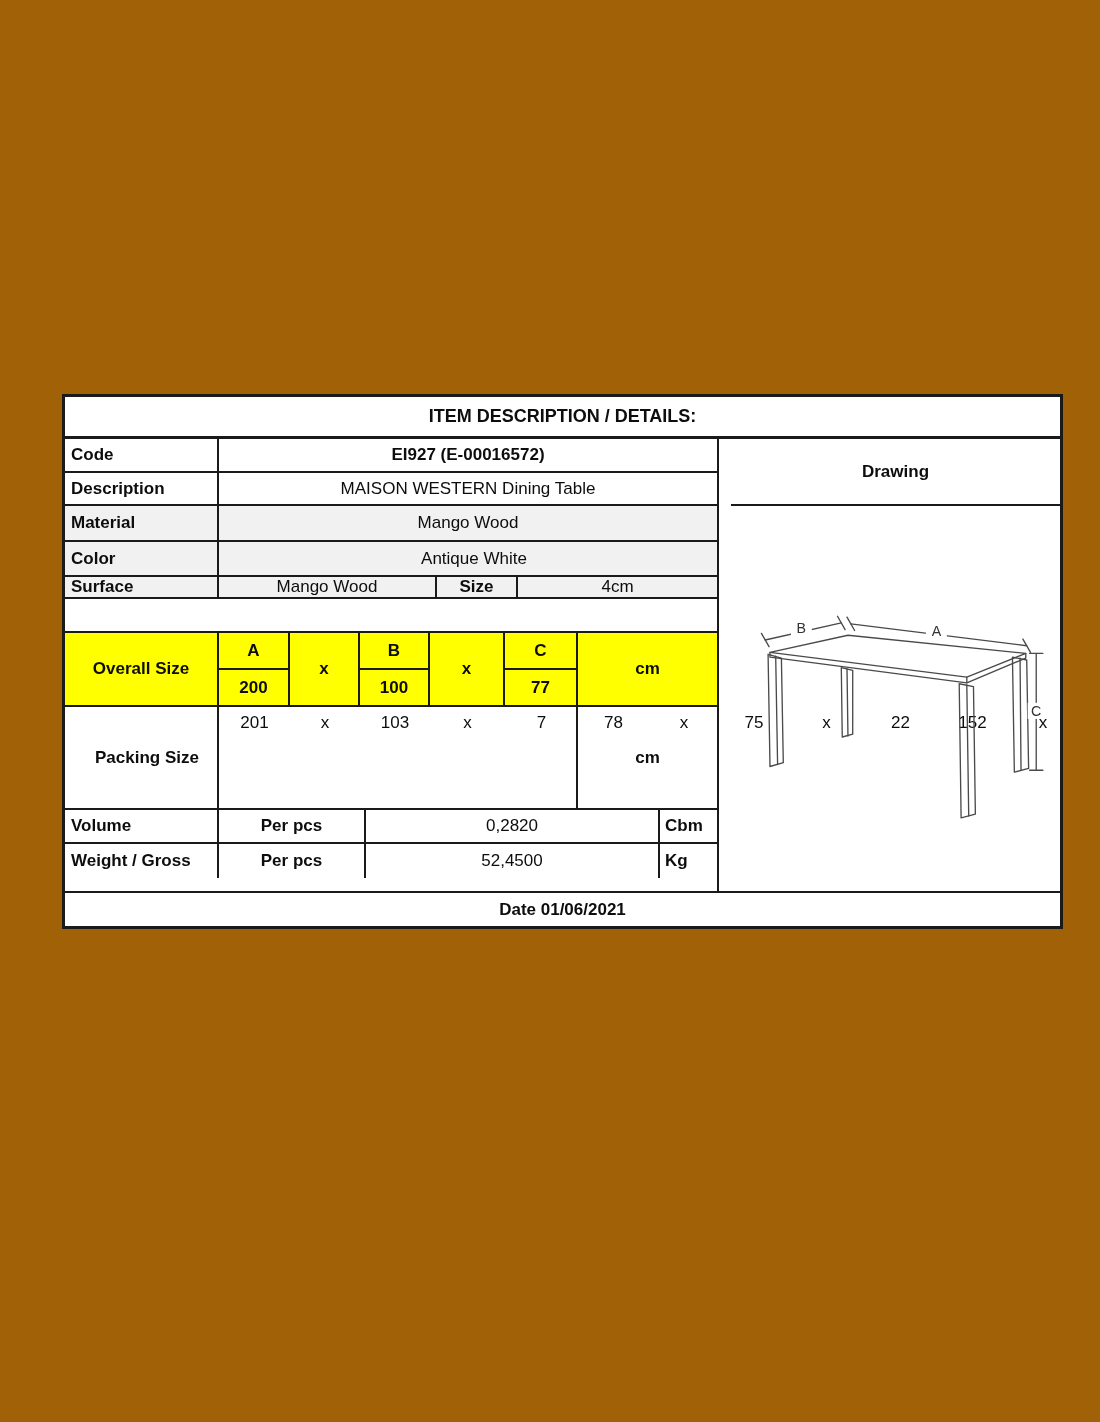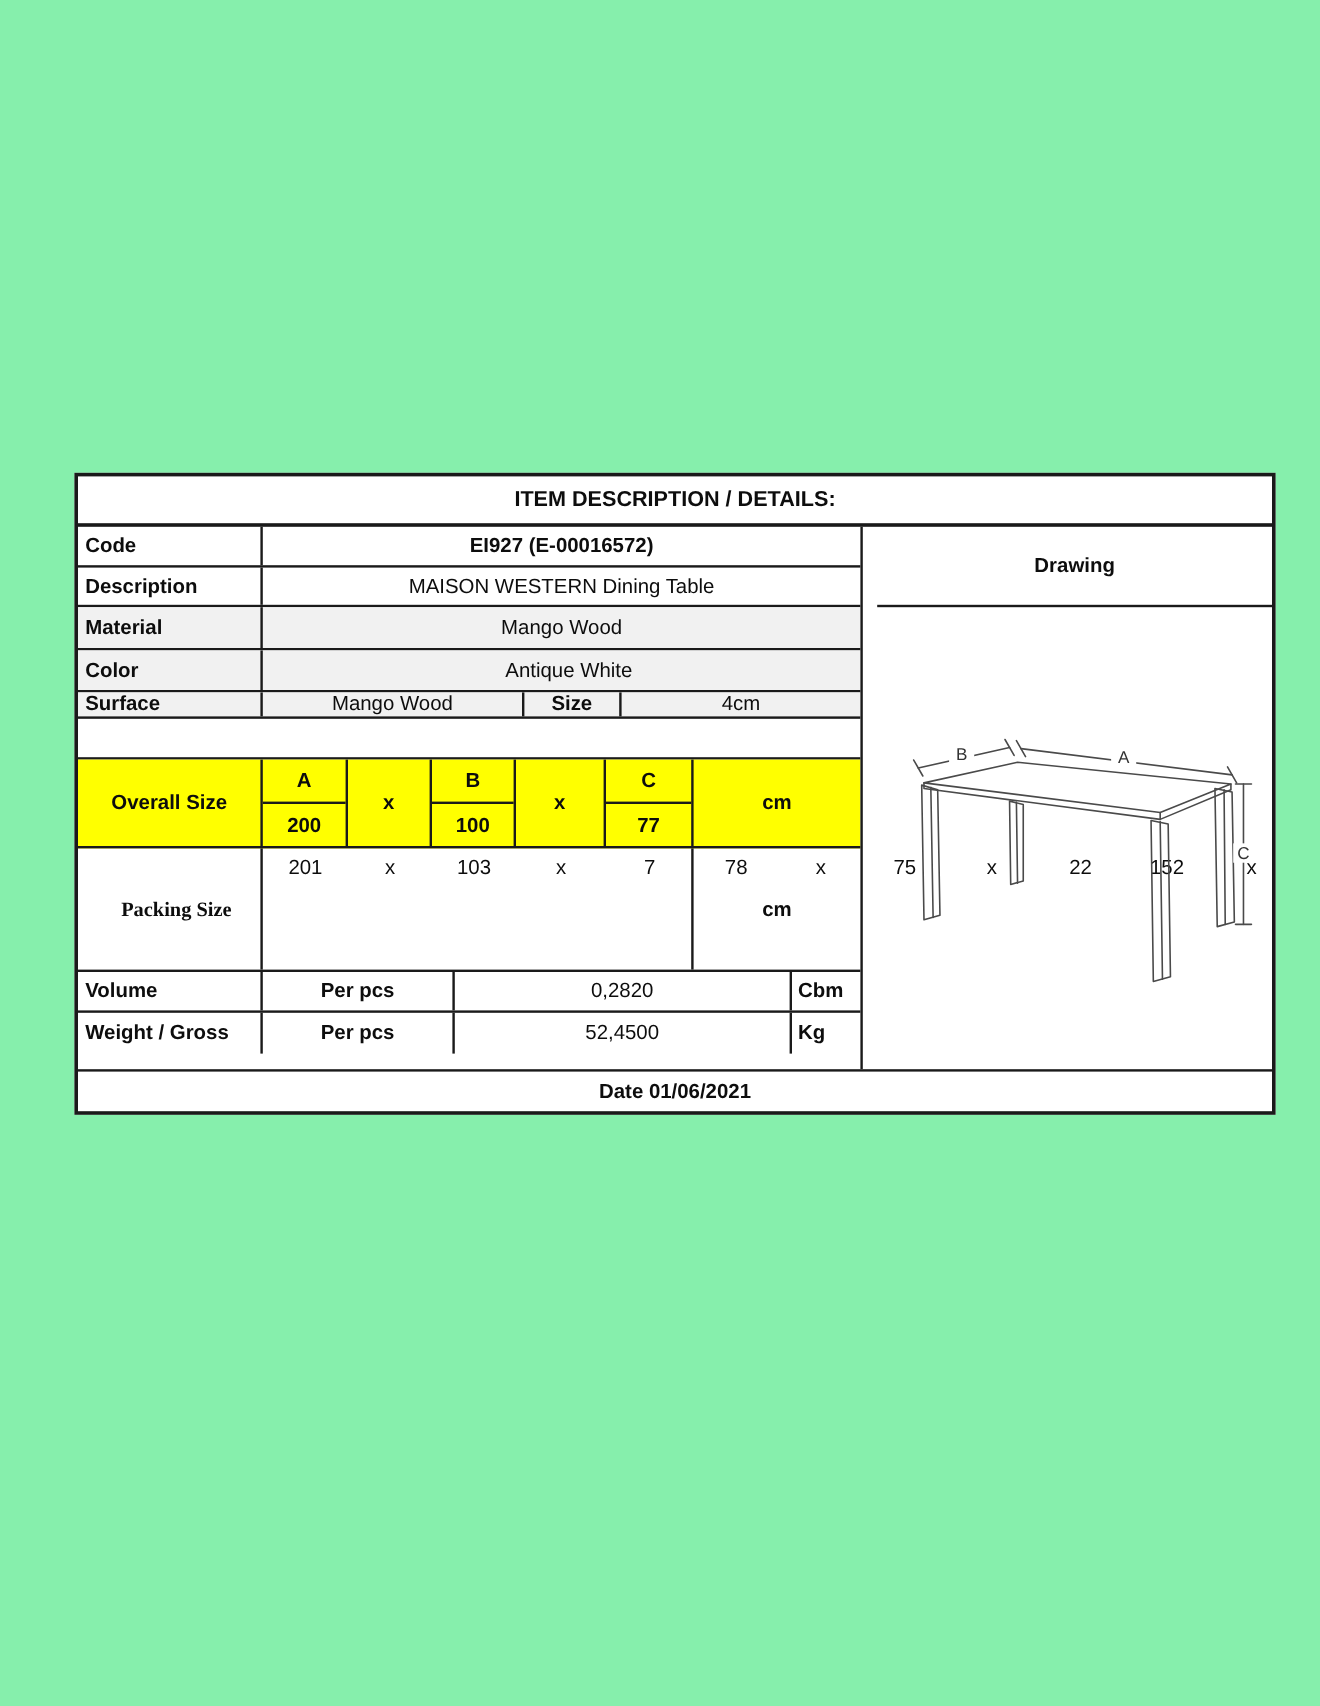--- a/index.html
+++ b/index.html
@@ -8,21 +8,21 @@
     --line: #1a1a1a;
   }
   * { box-sizing: border-box; margin: 0; padding: 0; }
   html, body { background: #ffffff; }
   body { font-family: "Liberation Sans", "DejaVu Sans", sans-serif; color: #0d0d0d; }
 
   .page {
     position: relative;
     width: 1100px;
     height: 1422px;
-    background: #86efac;
+    background: #a16207;
     overflow: hidden;
   }
 
   .tbl {
     position: absolute;
     left: 62px;
     top: 394px;
     width: 1001px;
     height: 535px;
     border: 3px solid var(--line);
@@ -67,21 +67,21 @@
   .h-col  { height: 35px; background: var(--shade); gap: 12px; }
   .h-surf { height: 22px; background: var(--shade); justify-content: flex-end; }
   .h-gap  { height: 34px; }
   .h-ovr  { height: 74px; background: var(--highlight); font-weight: bold; }
   .h-pack { height: 103px; }
   .h-vol  { height: 34px; }
   .h-wgt  { height: 34px; }
 
   .w218 { width: 218px; } .w81 { width: 81px; }
   .w71 { width: 71px; } .w70 { width: 70px; } .w75 { width: 75px; } .w73 { width: 73px; }
-  .w145 { width: 160px; } .w57 { width: 57px; padding-left: 5px; }
+  .w145 { width: 147px; } .w57 { width: 57px; padding-left: 5px; }
 
   .split { display: flex; flex-direction: column; border-right: 2px solid var(--line); }
   .split .top { height: 37px; border-bottom: 2px solid var(--line); display:flex; align-items:center; justify-content:center; }
   .split .bot { flex: 1; display:flex; align-items:center; justify-content:center; }
 
   .pack-grid { width: 359px; border-right: 2px solid var(--line); display: flex; flex-direction: row; justify-content: space-around; padding: 6px 0; }
   .pack-line { display: flex; }
   .pack-line span { display: inline-flex; justify-content: center; }
 
   .right { flex: 1; border-left: 2px solid var(--line); display: flex; flex-direction: column; padding-left: 12px; }
@@ -158,21 +158,21 @@
           </div>
           <div class="cell ctr w75">x</div>
           <div class="split w73">
             <div class="top">C</div>
             <div class="bot">77</div>
           </div>
           <div class="cell ctr f1">cm</div>
         </div>
 
         <div class="row h-pack">
-          <div class="cell lab ctr" style="padding-left:12px;font-family:Liberation Serif, serif;">Packing Size</div>
+          <div class="cell lab ctr" style="padding-left:12px;">Packing Size</div>
           <div class="pack-grid">
             <div class="pack-line">
               <span class="w71">201</span>
               <span class="w70">x</span>
               <span class="w70">103</span>
               <span class="w75">x</span>
               <span class="w73">7</span>
             </div>
             <div class="pack-line">
               <span class="w71">78</span>

